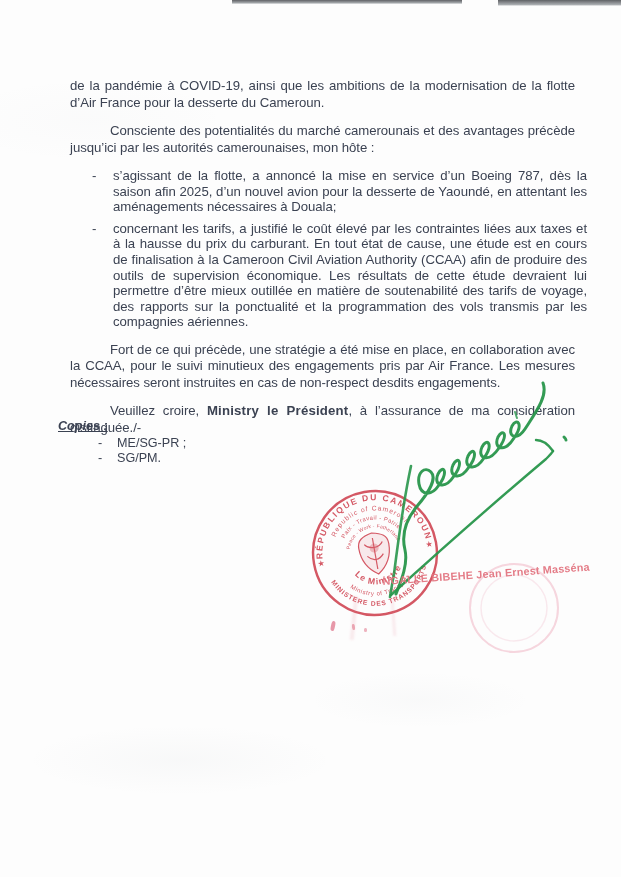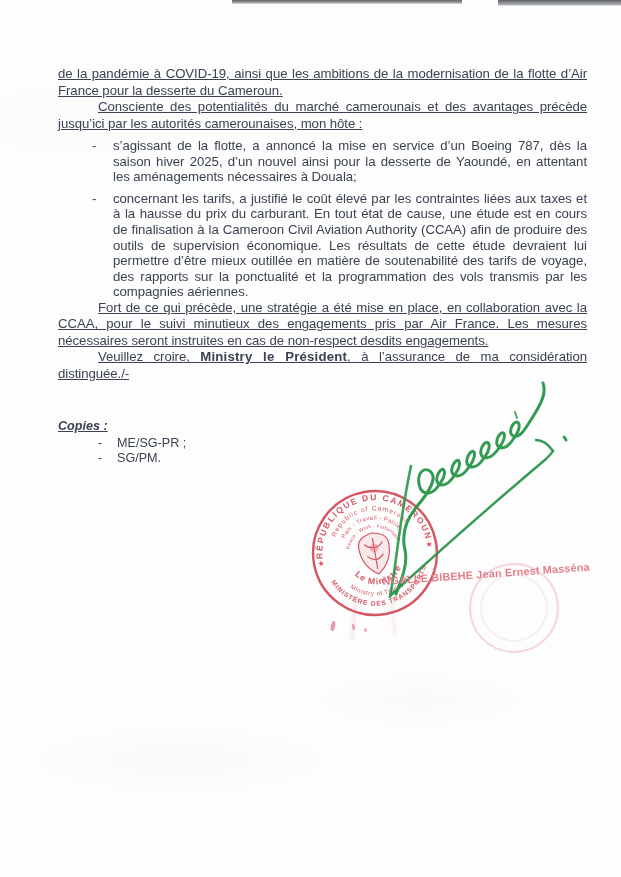--- a/index.html
+++ b/index.html
@@ -12,21 +12,21 @@
       radial-gradient(ellipse 160px 40px at 420px 700px, rgba(120,130,140,0.03), transparent 70%),
       radial-gradient(ellipse 200px 60px at 90px 120px, rgba(120,130,140,0.02), transparent 70%);
     color:#3b4252;
   }
   
   .scan-bar{position:absolute;top:0;height:5px;background:linear-gradient(to bottom,#45484c,#9fa3a7 80%,transparent);opacity:.85;filter:blur(.4px);}
   .scan-bar.b1{left:232px;width:230px;height:4px;}
   .scan-bar.b2{left:498px;width:123px;height:6px;}
 
   .letter-body{position:absolute;left:58px;top:66px;width:529px;font-size:13.2px;line-height:16.5px;letter-spacing:-0.05px;text-align:justify;}
-  .letter-body p{margin:0;text-decoration:underline;}
+  .letter-body p{margin:12px;}
   .p-cont{}
   .p-indent{text-indent:40px;}
   .p2{margin-top:11px;}
   .dash-list{list-style:none;margin:6px 0 0 0;padding:0;line-height:15.6px;}
   .dash-list li{position:relative;padding-left:55px;margin:0;}
   .dash-list li + li{margin-top:6px;}
   .dash-list .dash{position:absolute;left:34px;top:0;}
   .p3{margin-top:9px;}
   .p4{margin-top:6px;}
   .p4 b{font-weight:bold;letter-spacing:.2px;}
@@ -65,21 +65,21 @@
   <div class="scan-bar b1"></div>
   <div class="scan-bar b2"></div>
 
   <div class="letter-body">
     <p class="p-cont">de la pandémie à COVID-19, ainsi que les ambitions de la modernisation de la flotte d’Air France pour la desserte du Cameroun.</p>
     <p class="p-indent p2">Consciente des potentialités du marché camerounais et des avantages précède jusqu’ici par les autorités camerounaises, mon hôte :</p>
 
     <ul class="dash-list">
       <li>
         <span class="dash">-</span>
-        <span>s’agissant de la flotte,  a annoncé la mise en service d’un Boeing 787,  dès la saison hiver 2025, d’un nouvel ainsi pour la desserte de Yaoundé, en attentant les aménagements nécessaires à Douala;</span>
+        <span>s’agissant de la flotte,  a annoncé la mise en service d’un Boeing 787,  dès la saison afin 2025, d’un nouvel avion pour la desserte de Yaoundé, en attentant les aménagements nécessaires à Douala;</span>
       </li>
       <li>
         <span class="dash">-</span>
         <span>concernant les tarifs, a justifié le coût élevé par les contraintes liées aux taxes et à la hausse du prix du carburant. En tout état de cause, une étude est en cours de finalisation à la Cameroon Civil Aviation Authority (CCAA) afin de produire des outils de supervision économique. Les résultats de cette étude devraient lui permettre d’être mieux outillée en matière de soutenabilité des tarifs de voyage, des rapports sur la ponctualité et la programmation des vols transmis par les compagnies aériennes.</span>
       </li>
     </ul>
 
     <p class="p-indent p3">Fort de ce qui précède, une stratégie a été mise en place, en collaboration avec la CCAA, pour le suivi minutieux des engagements pris par Air France. Les mesures nécessaires seront instruites en cas de non-respect desdits engagements.</p>
 
     <p class="p-indent p4"><span>Veuillez croire, </span><b>Ministry le Président</b><span>, à l’assurance de ma considération distinguée./-</span></p>

